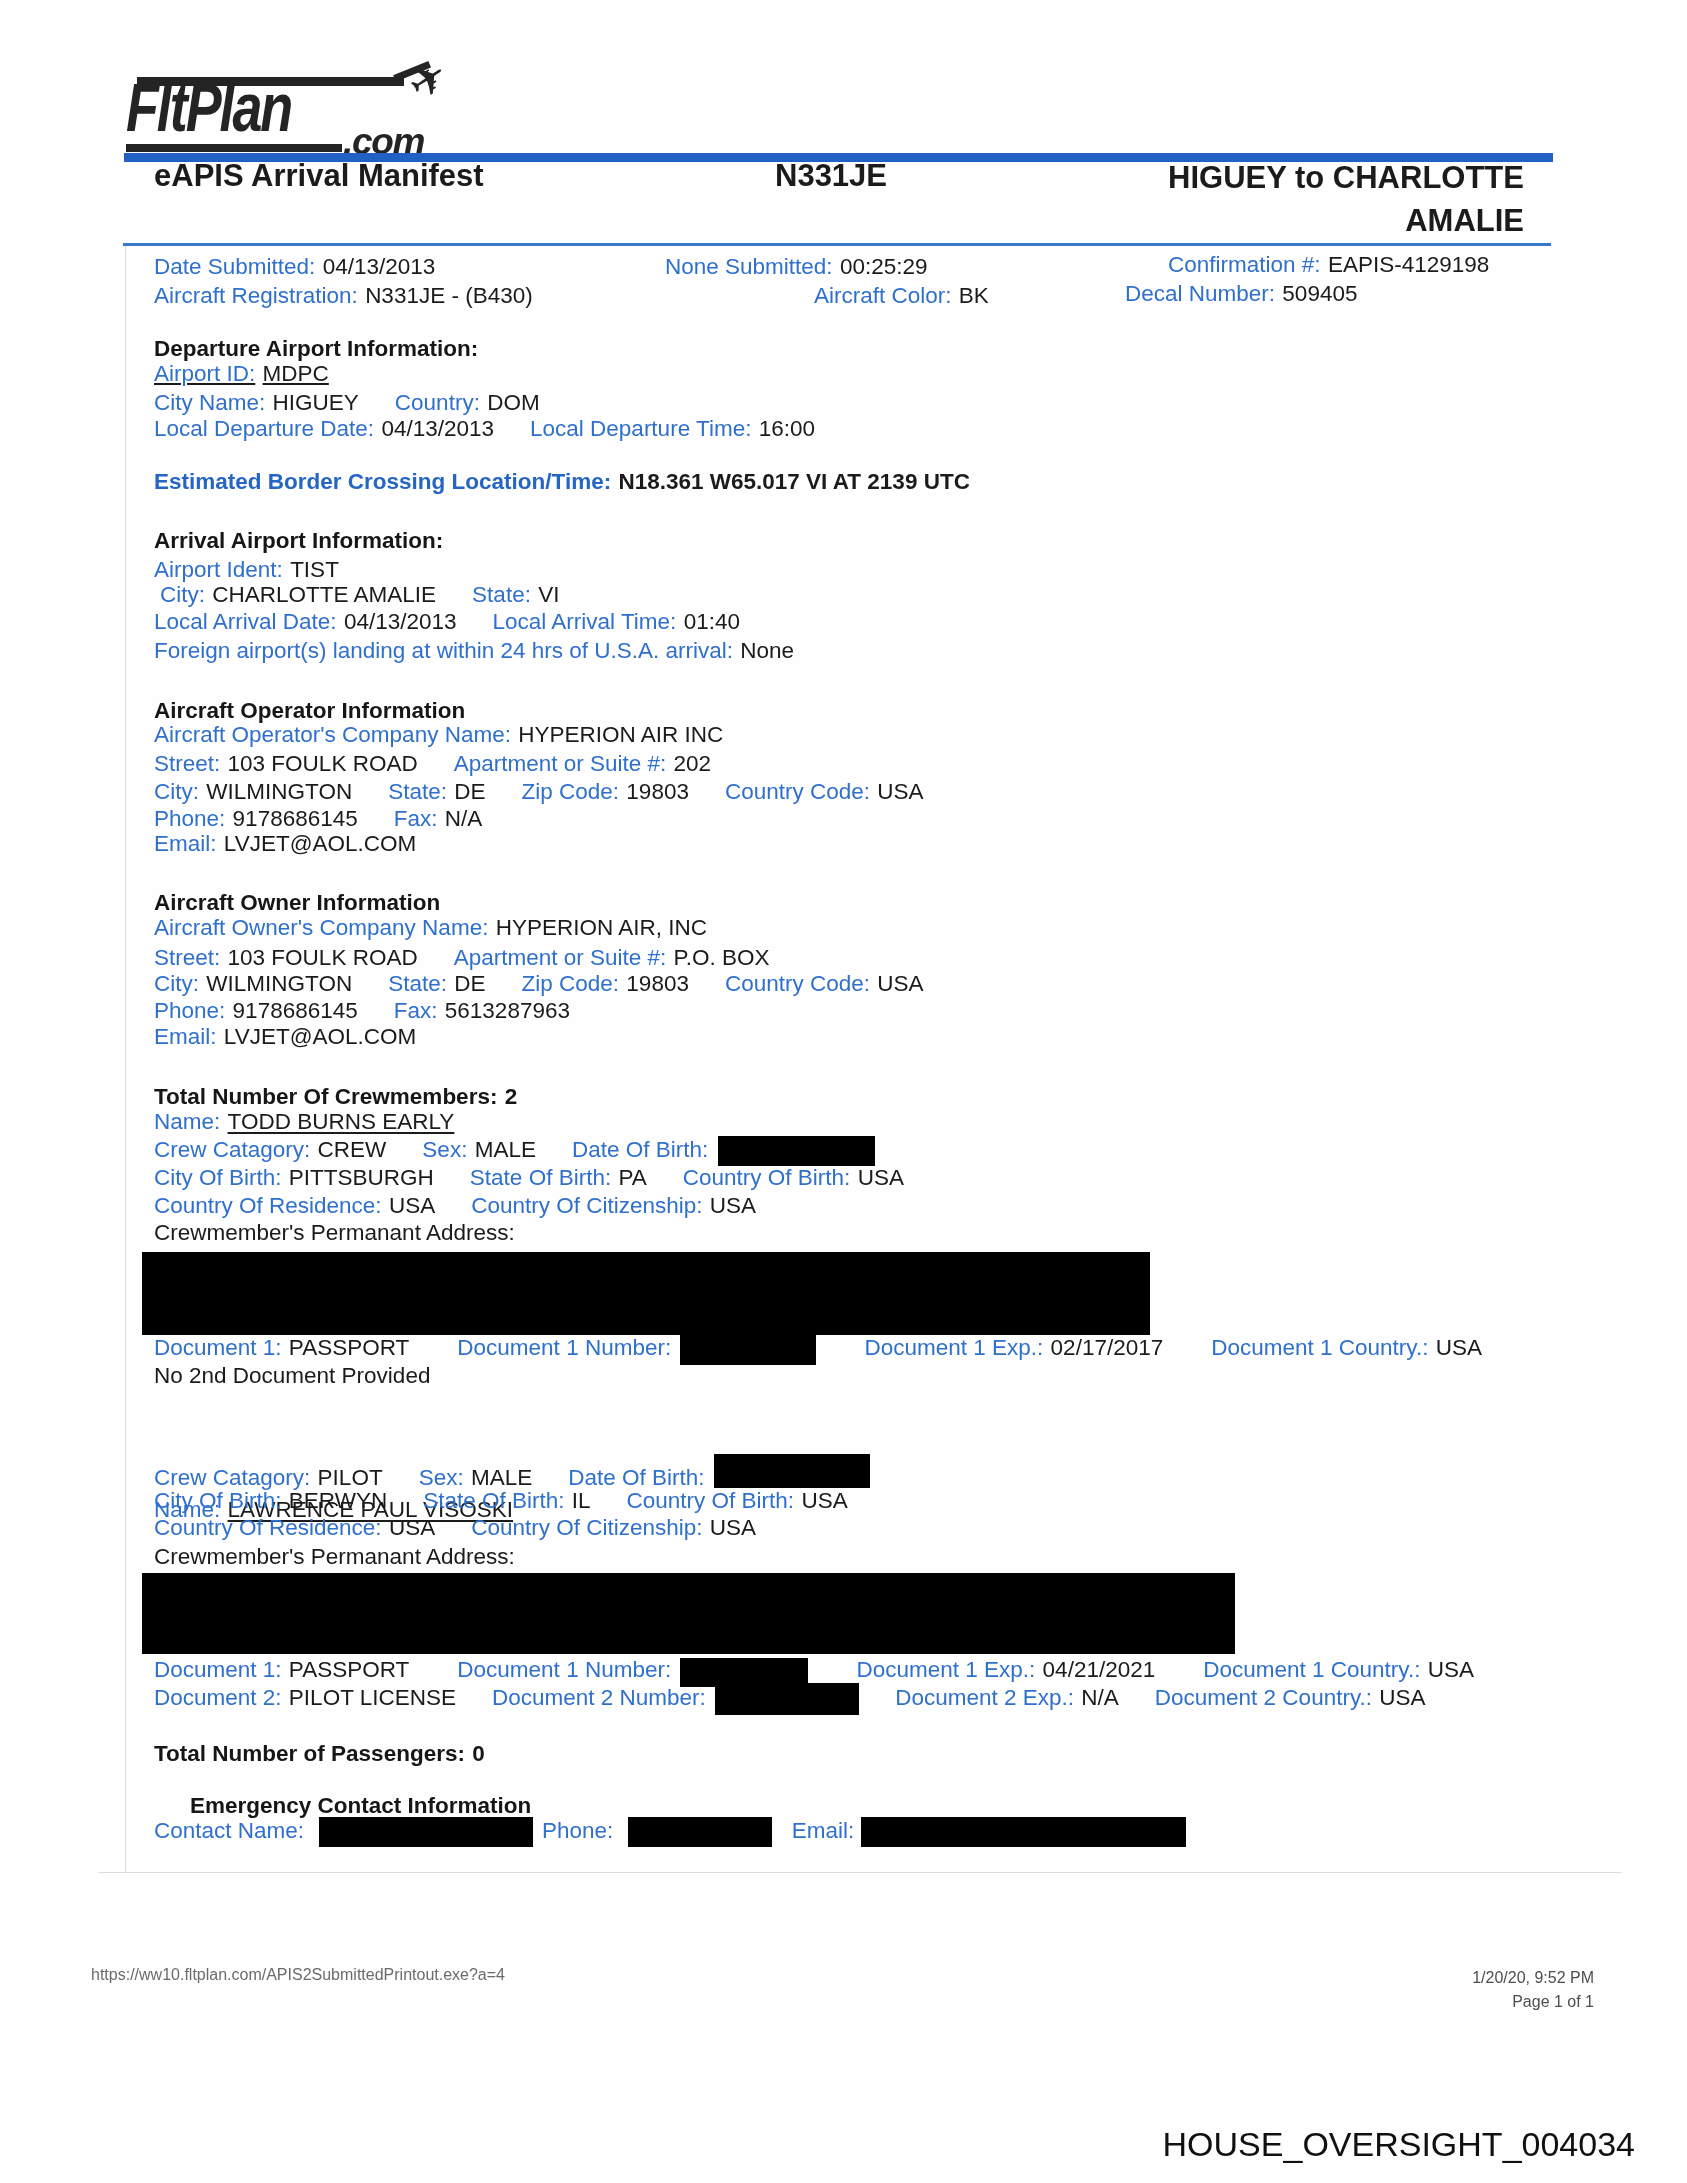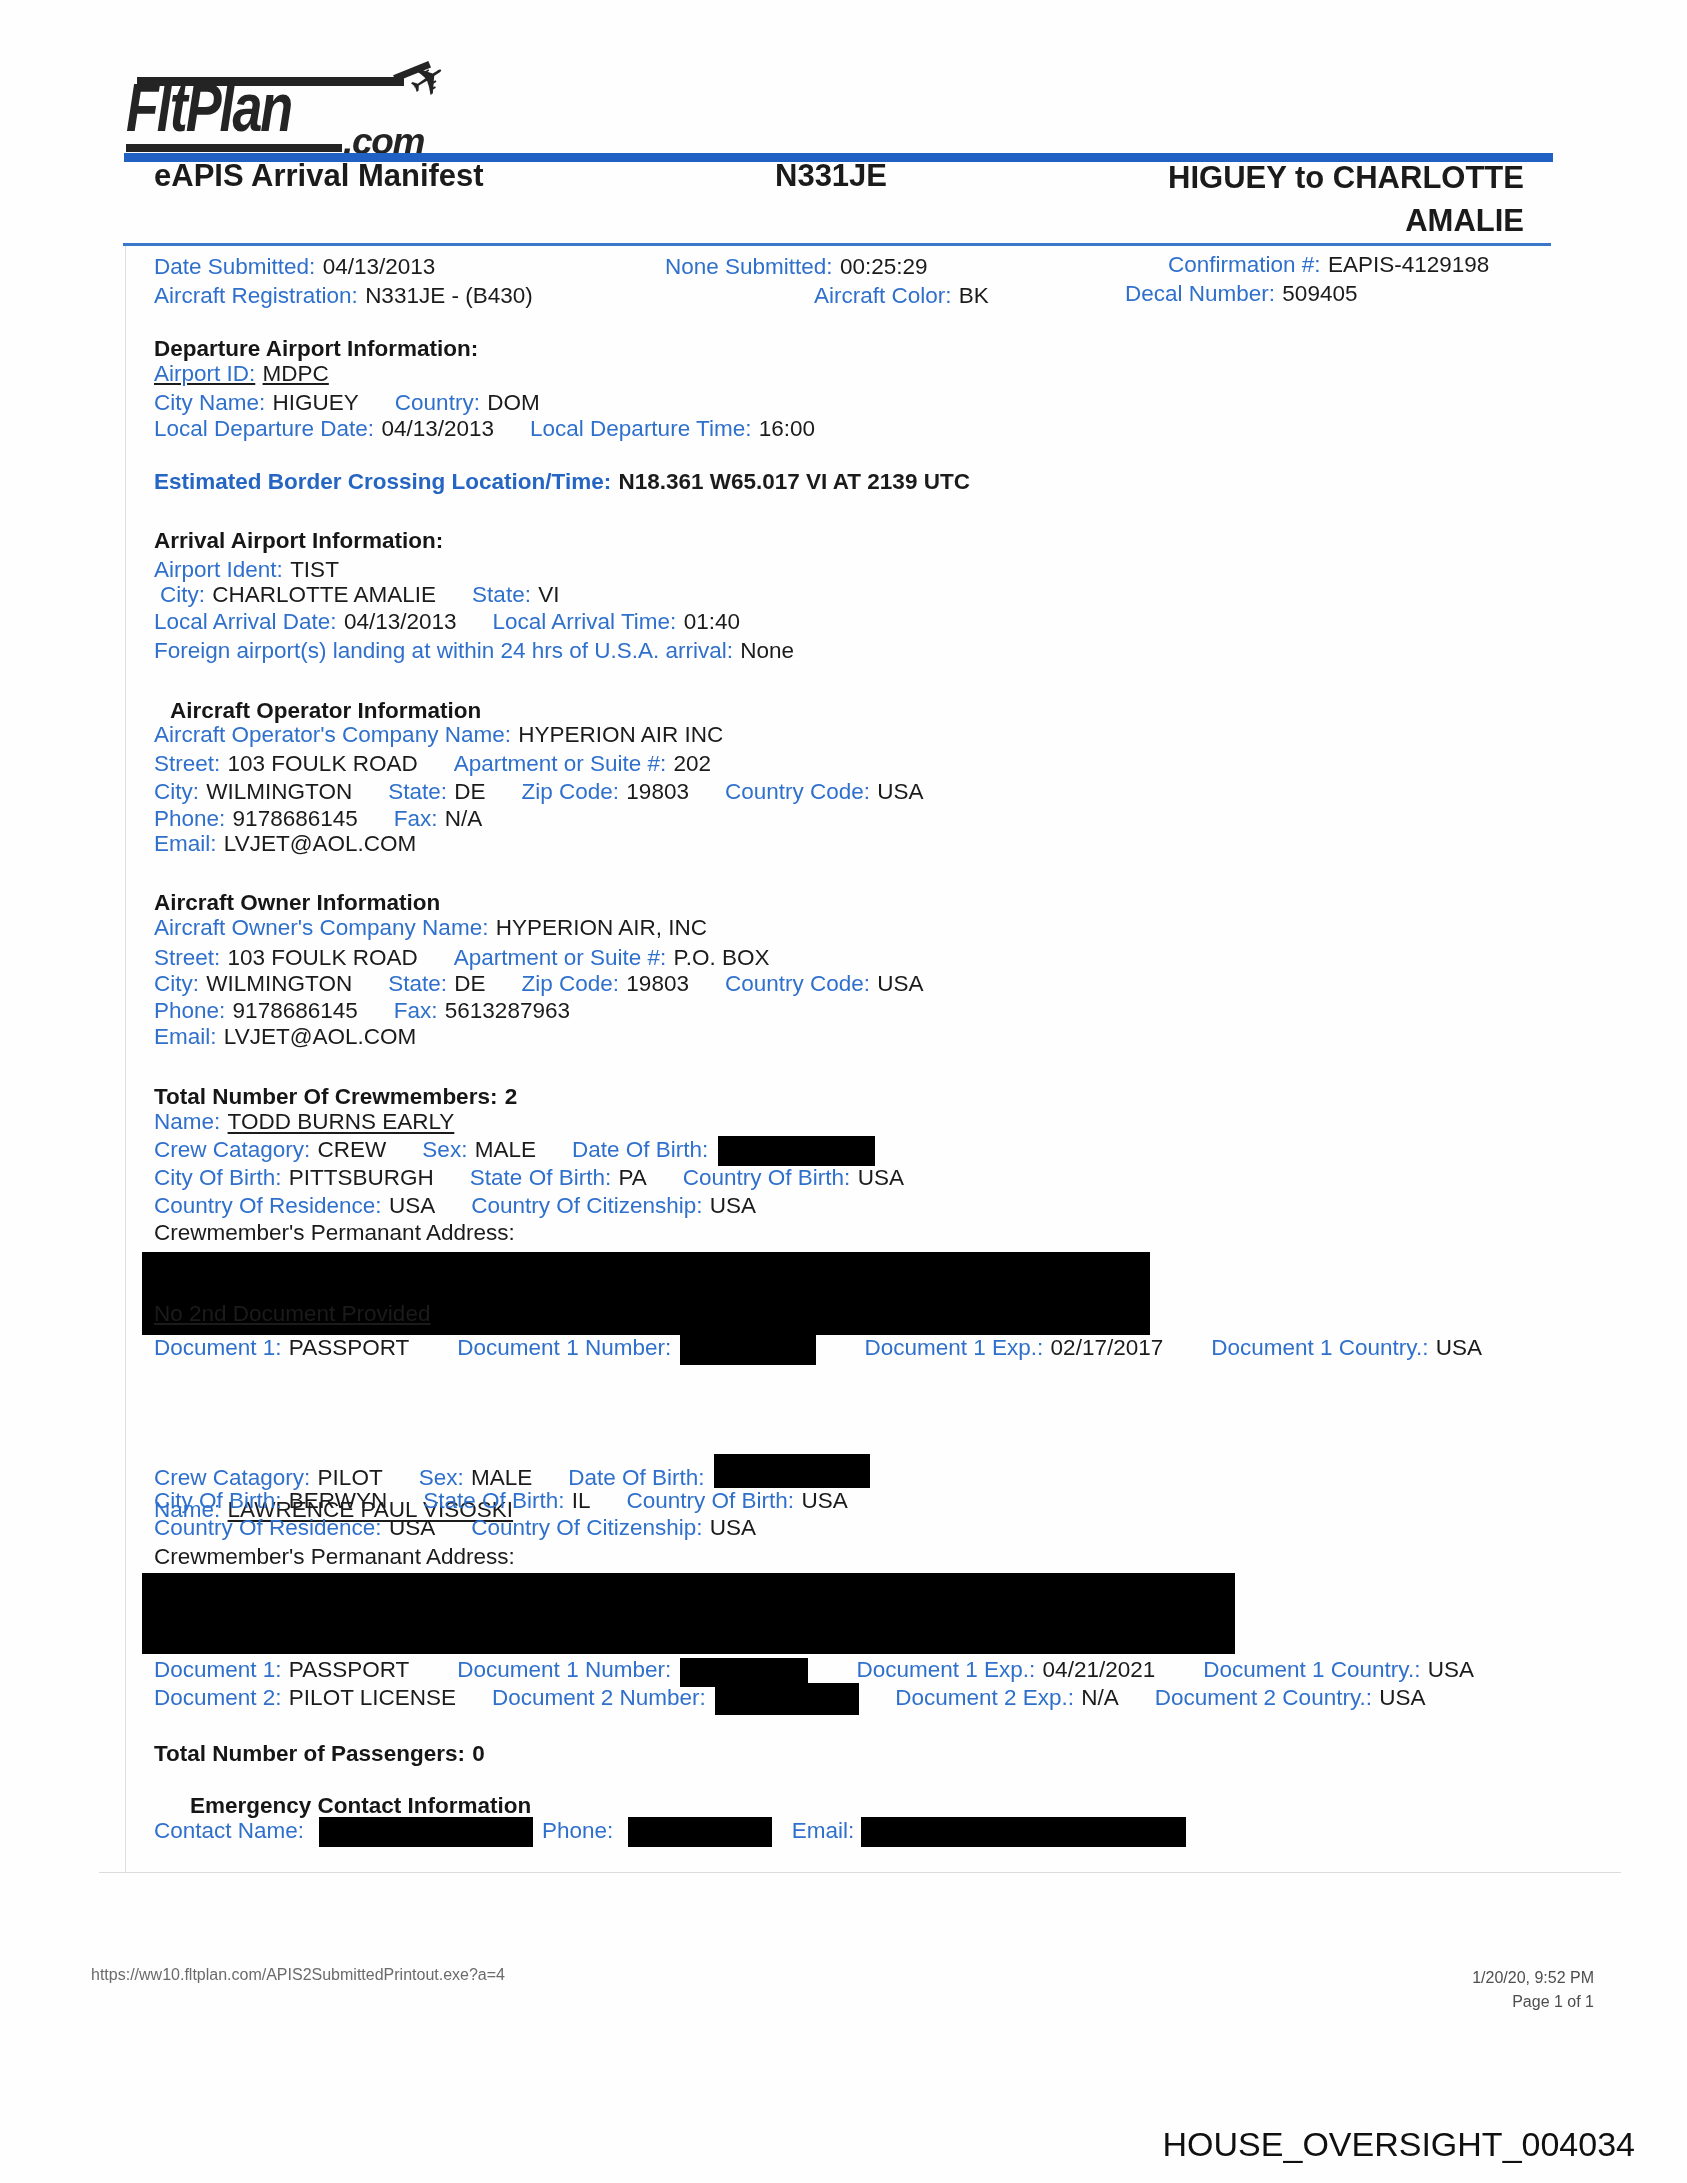--- a/index.html
+++ b/index.html
@@ -112,21 +112,21 @@
   <div class="line" style="left:160px;top:581px;text-align:center;">
     <span class="lb">City:</span><span class="v">CHARLOTTE AMALIE</span><span class="lb g">State:</span><span class="v">VI</span>
   </div>
   <div class="line" style="left:154px;top:608px;">
     <span class="lb">Local Arrival Date:</span><span class="v">04/13/2013</span><span class="lb g">Local Arrival Time:</span><span class="v">01:40</span>
   </div>
   <div class="line" style="left:154px;top:637px;">
     <span class="lb">Foreign airport(s) landing at within 24 hrs of U.S.A. arrival:</span><span class="v">None</span>
   </div>
 
-  <div class="line hd" style="left:154px;top:697px;margin-left:16px;">Aircraft Operator Information</div>
+  <div class="line hd" style="left:154px;top:697px;">Aircraft Operator Information</div>
   <div class="line" style="left:154px;top:721px;">
     <span class="lb">Aircraft Operator's Company Name:</span><span class="v">HYPERION AIR INC</span>
   </div>
   <div class="line" style="left:154px;top:750px;">
     <span class="lb">Street:</span><span class="v">103 FOULK ROAD</span><span class="lb g">Apartment or Suite #:</span><span class="v">202</span>
   </div>
   <div class="line" style="left:154px;top:778px;">
     <span class="lb">City:</span><span class="v">WILMINGTON</span><span class="lb g">State:</span><span class="v">DE</span><span class="lb g">Zip Code:</span><span class="v">19803</span><span class="lb g">Country Code:</span><span class="v">USA</span>
   </div>
   <div class="line" style="left:154px;top:805px;">
@@ -167,21 +167,21 @@
     <span class="lb">City Of Birth:</span><span class="v">PITTSBURGH</span><span class="lb g">State Of Birth:</span><span class="v">PA</span><span class="lb g">Country Of Birth:</span><span class="v">USA</span>
   </div>
   <div class="line" style="left:154px;top:1192px;">
     <span class="lb">Country Of Residence:</span><span class="v">USA</span><span class="lb g">Country Of Citizenship:</span><span class="v">USA</span>
   </div>
   <div class="line" style="left:154px;top:1219px;">Crewmember's Permanant Address:</div>
   <div class="box" style="left:142px;top:1252px;width:1008px;height:83px;"></div>
   <div class="line" style="left:154px;top:1334px;">
     <span class="lb">Document 1:</span><span class="v">PASSPORT</span><span class="lb gd">Document 1 Number:</span><span class="redact" style="width:136px;height:30px;vertical-align:-10px;margin-left:9.3px;"></span><span class="lb gd">Document 1 Exp.:</span><span class="v">02/17/2017</span><span class="lb gd">Document 1 Country.:</span><span class="v">USA</span>
   </div>
-  <div class="line" style="left:154px;top:1300px;text-decoration:underline;">No 2nd Document Provided</div>
+  <div class="line" style="left:154px;top:1362px;">No 2nd Document Provided</div>
 
   <div class="line" style="left:154px;top:1496px;">
     <span class="lb">Name:</span><span class="v u">LAWRENCE PAUL VISOSKI</span>
   </div>
   <div class="line" style="left:154px;top:1459px;">
     <span class="lb">Crew Catagory:</span><span class="v">PILOT</span><span class="lb g">Sex:</span><span class="v">MALE</span><span class="lb g">Date Of Birth:</span><span class="redact" style="width:156px;height:34px;vertical-align:-8px;margin-left:9.3px;position:relative;top:-5.3px;"></span>
   </div>
   <div class="line" style="left:154px;top:1487px;">
     <span class="lb">City Of Birth:</span><span class="v">BERWYN</span><span class="lb g">State Of Birth:</span><span class="v">IL</span><span class="lb g">Country Of Birth:</span><span class="v">USA</span>
   </div>

